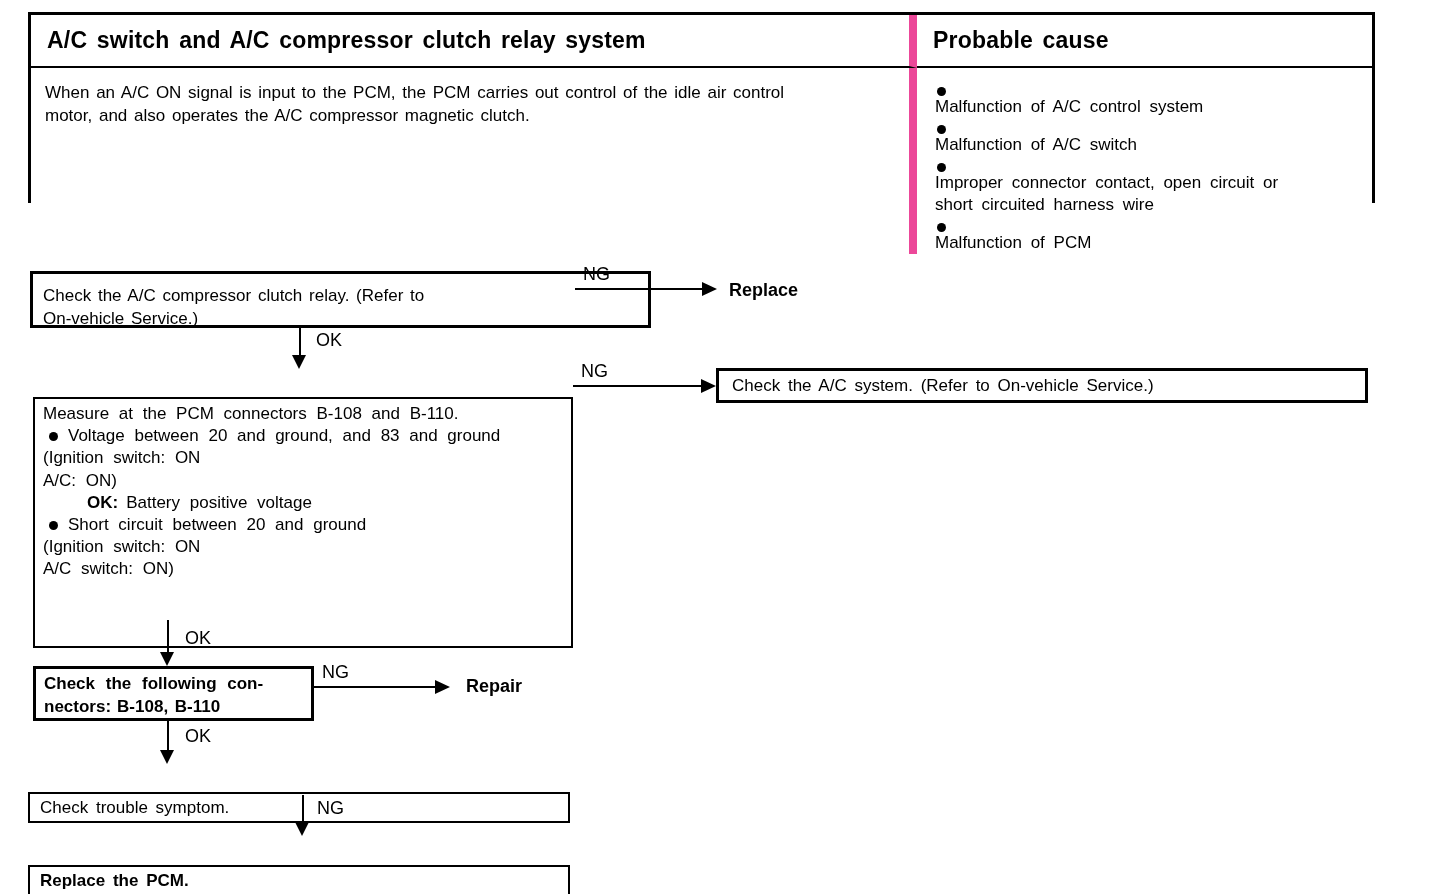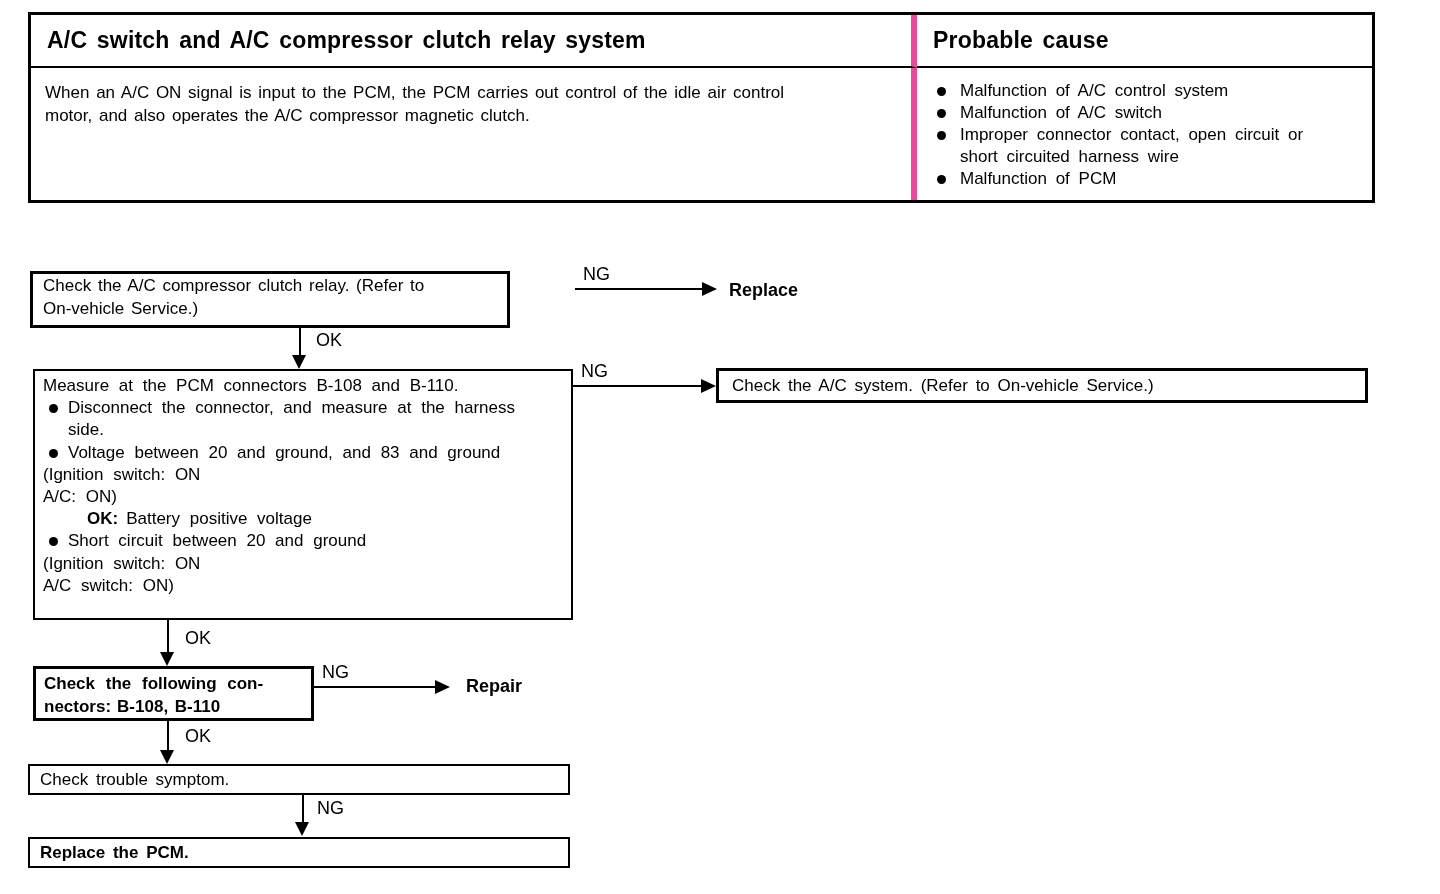--- a/index.html
+++ b/index.html
@@ -15,58 +15,58 @@
   .tbl {
     position: absolute; left: 28px; top: 12px;
     width: 1347px; height: 191px;
     border: 3px solid #000;
     display: grid;
     grid-template-columns: 886px 1fr;
     grid-template-rows: 53px 1fr;
     background: #fff;
   }
   .tbl .cell { background: #fff; }
-  .tbl .c-left  { border-right: 6px solid #ec4899; }
+  .tbl .c-left  { border-right: 8px solid #ec4899; }
   .tbl .c-head  { border-bottom: 2px solid #000; display: flex; align-items: center; }
   .hdr-title {
     font-size: 23px; font-weight: bold; letter-spacing: 0.2px;
     padding-left: 16px; word-spacing: 3px;
   }
   .desc {
     padding: 13px 14px 0 14px;
     font-size: 17px; line-height: 23px; word-spacing: 2px;
   }
   .desc div { display: block; }
   .causes { padding: 12px 12px 0 18px; font-size: 17px; line-height: 22px; word-spacing: 4px; }
-  .cause { display: flex; margin-bottom: 0; }
+  .cause { display: flex; margin-bottom: 0; flex-direction: column; }
   .dot {
     flex: none; width: 9px; height: 9px; border-radius: 50%;
     background: #000; margin: 7px 14px 0 2px;
   }
   .cause .c-txt { flex: 1; }
 
   
   .box { position: absolute; background: #fff; border: 3px solid #000; font-size: 17px; }
-  .box.thin { border-width: 2px; }
+  .box.thin { border-width: 2px; margin-top: 28px; }
   .hline, .vline { position: absolute; background: #000; }
   .hline { height: 2px; } .vline { width: 2px; }
   .arr-r {
     position: absolute; width: 0; height: 0;
     border-top: 7px solid transparent; border-bottom: 7px solid transparent;
     border-left: 15px solid #000;
   }
   .arr-d {
     position: absolute; width: 0; height: 0;
     border-left: 7px solid transparent; border-right: 7px solid transparent;
     border-top: 14px solid #000;
   }
   .lbl { position: absolute; font-size: 18px; }
   .action { position: absolute; font-size: 18px; font-weight: bold; word-spacing: 2px; }
 
-  #box1 { left: 30px; top: 271px; width: 480px; height: 57px; padding: 0 10px; line-height: 23px; word-spacing: 2px; }
+  #box1 { left: 30px; top: 271px; width: 621px; height: 57px; padding: 10px 10px; line-height: 23px; word-spacing: 2px; }
   #rbox { left: 716px; top: 368px; width: 652px; height: 35px; display: flex; align-items: center; padding-left: 13px; word-spacing: 3px; }
 
   #box2 { left: 33px; top: 369px; width: 540px; height: 251px; padding: 4px 8px; line-height: 22.2px; word-spacing: 5px; }
   #box2 .b-row { display: flex; }
   #box2 .b-row .dot { margin: 7px 10px 0 6px; }
   #box2 .b-txt { flex: 1; }
   #box2 .ok-line { padding-left: 44px; }
   #box2 .ok-line b { margin-right: 8px; }
 
   #box3 { left: 33px; top: 666px; width: 281px; height: 55px; padding: 3px 8px; line-height: 23px; font-weight: bold; word-spacing: 6px; }
@@ -133,27 +133,20 @@
 
 <div class="vline" style="left:299px; top:328px; height:30px;"></div>
 <div class="arr-d" style="left:292px; top:355px;"></div>
 <div class="lbl" style="left:316px; top:330px;">OK</div>
 
 <div class="box thin" id="box2">
   <div>Measure at the PCM connectors B-108 and B-110.</div>
   <div class="b-row">
     <span class="dot"></span>
     <div class="b-txt">
-      <div>Disconnect the connector, and measure at the harness</div>
-      <div>side.</div>
-    </div>
-  </div>
-  <div class="b-row">
-    <span class="dot"></span>
-    <div class="b-txt">
       <div>Voltage between 20 and ground, and 83 and ground</div>
     </div>
   </div>
   <div>(Ignition switch: ON</div>
   <div>A/C: ON)</div>
   <div class="ok-line">
     <b>OK:</b><span>Battery positive voltage</span>
   </div>
   <div class="b-row">
     <span class="dot"></span>

